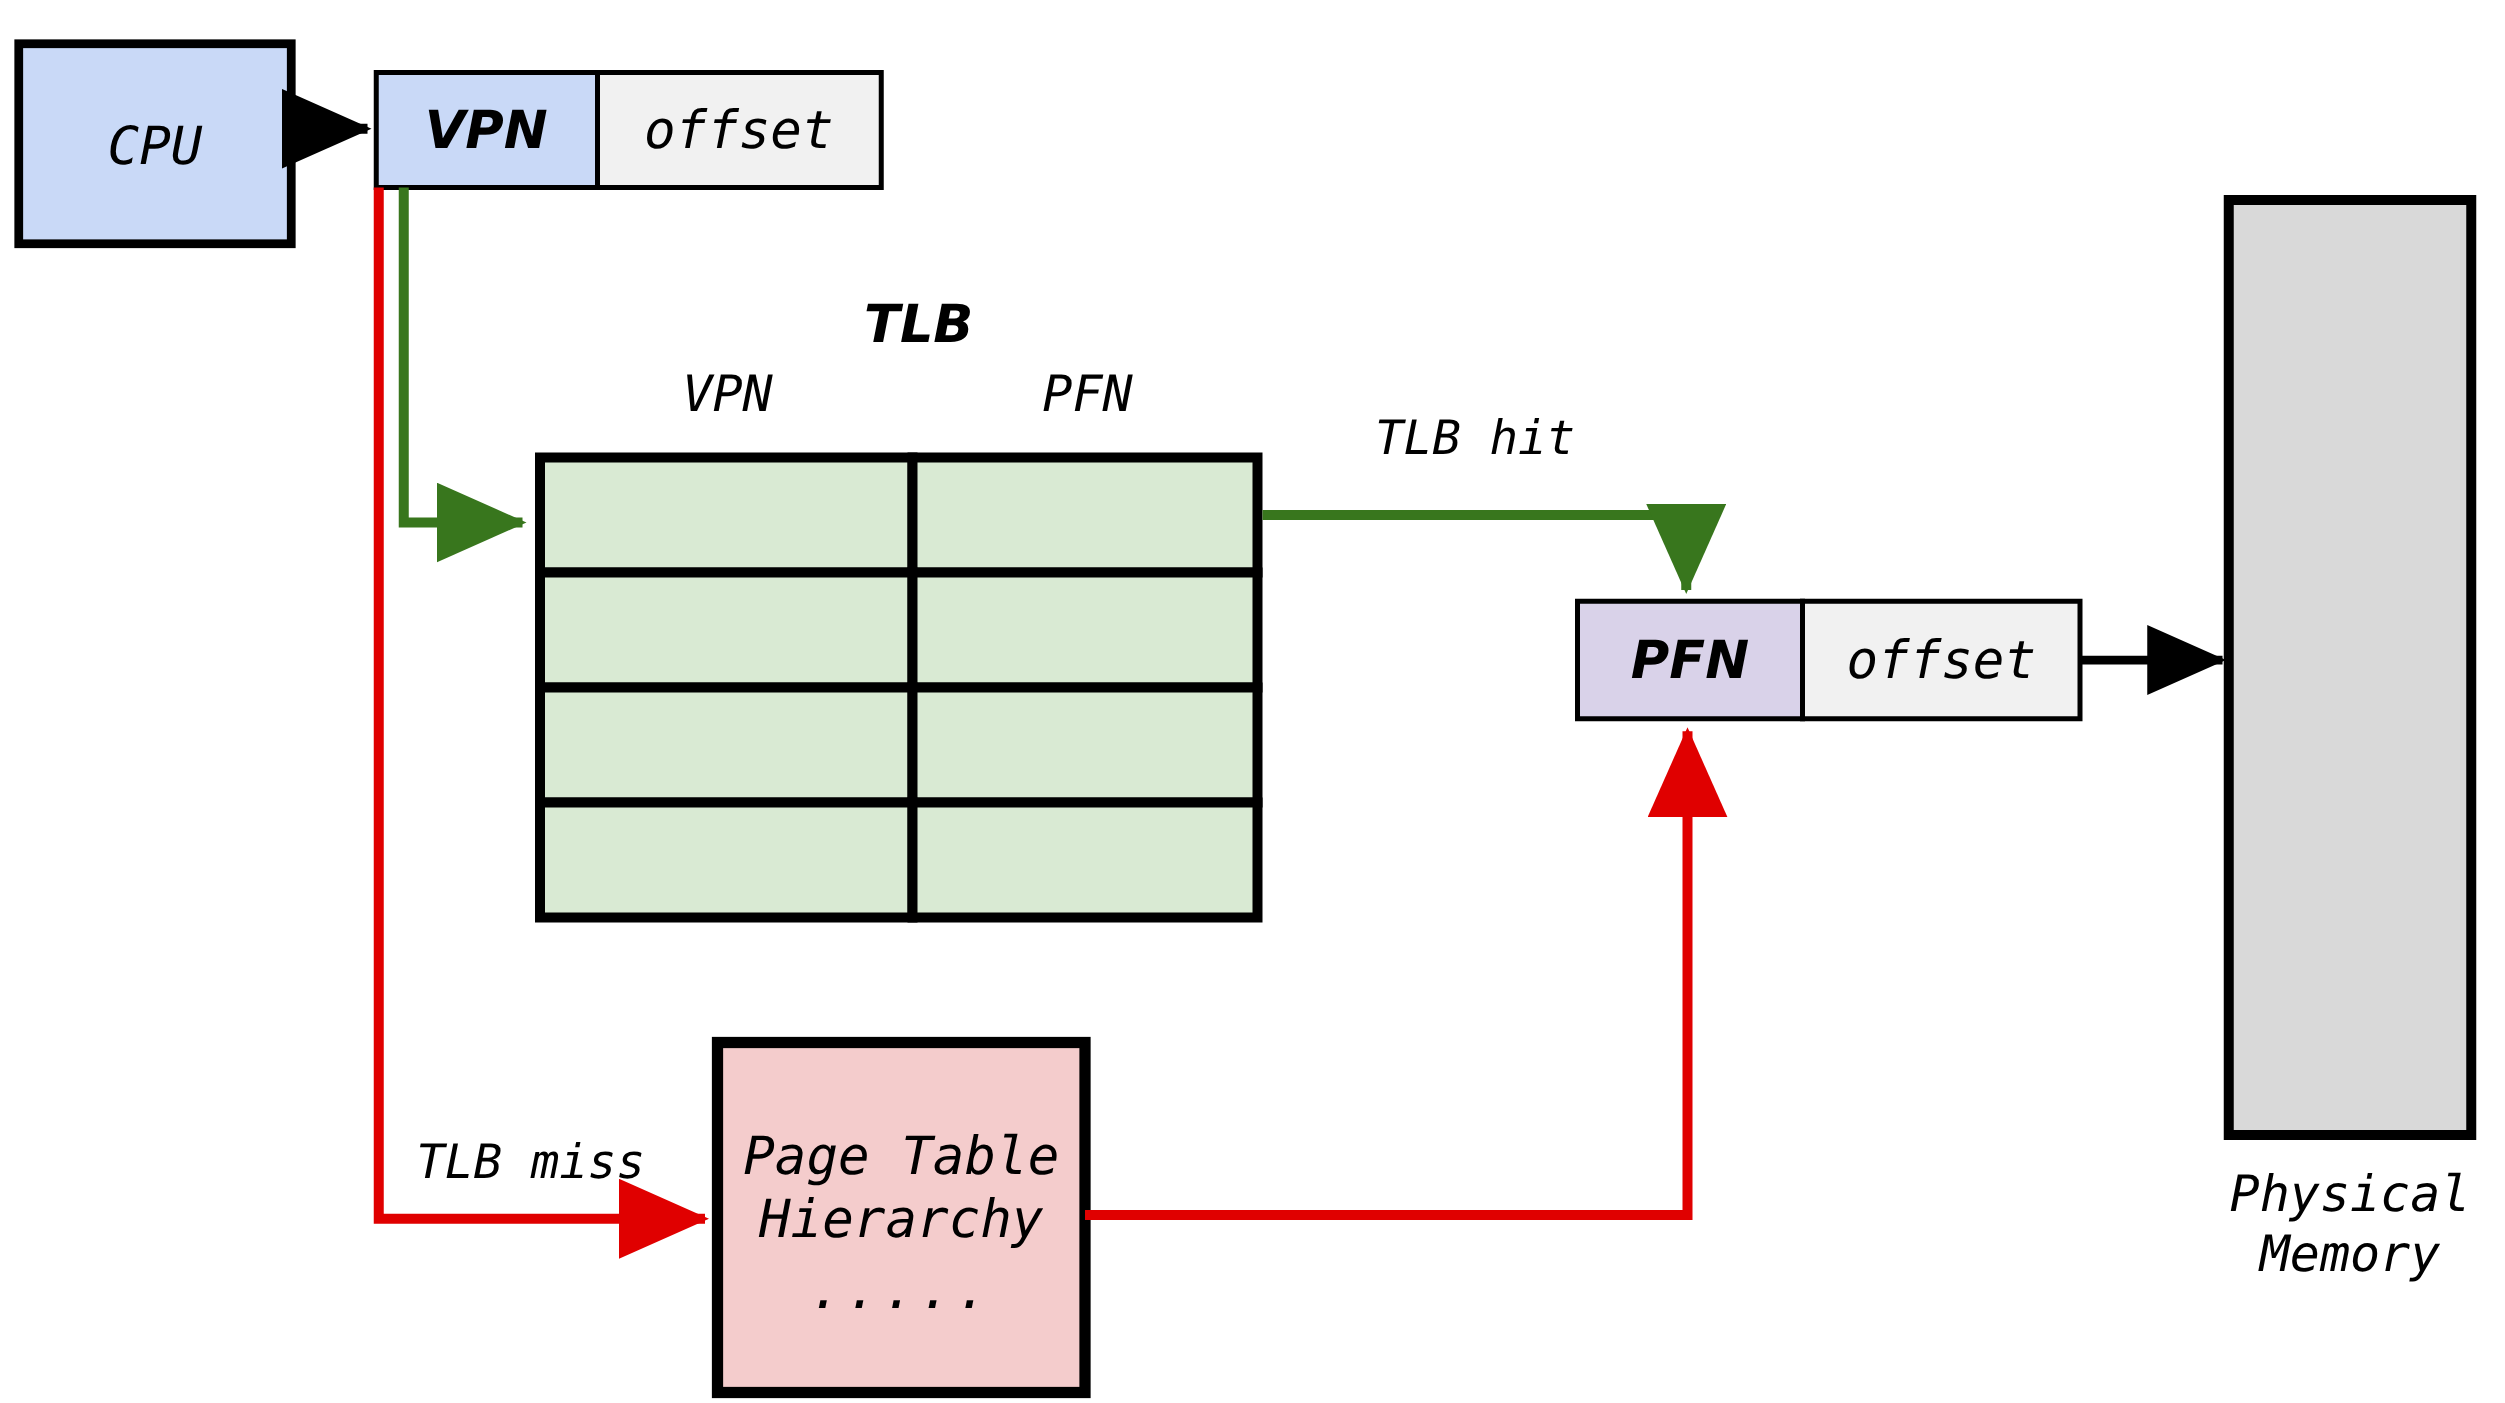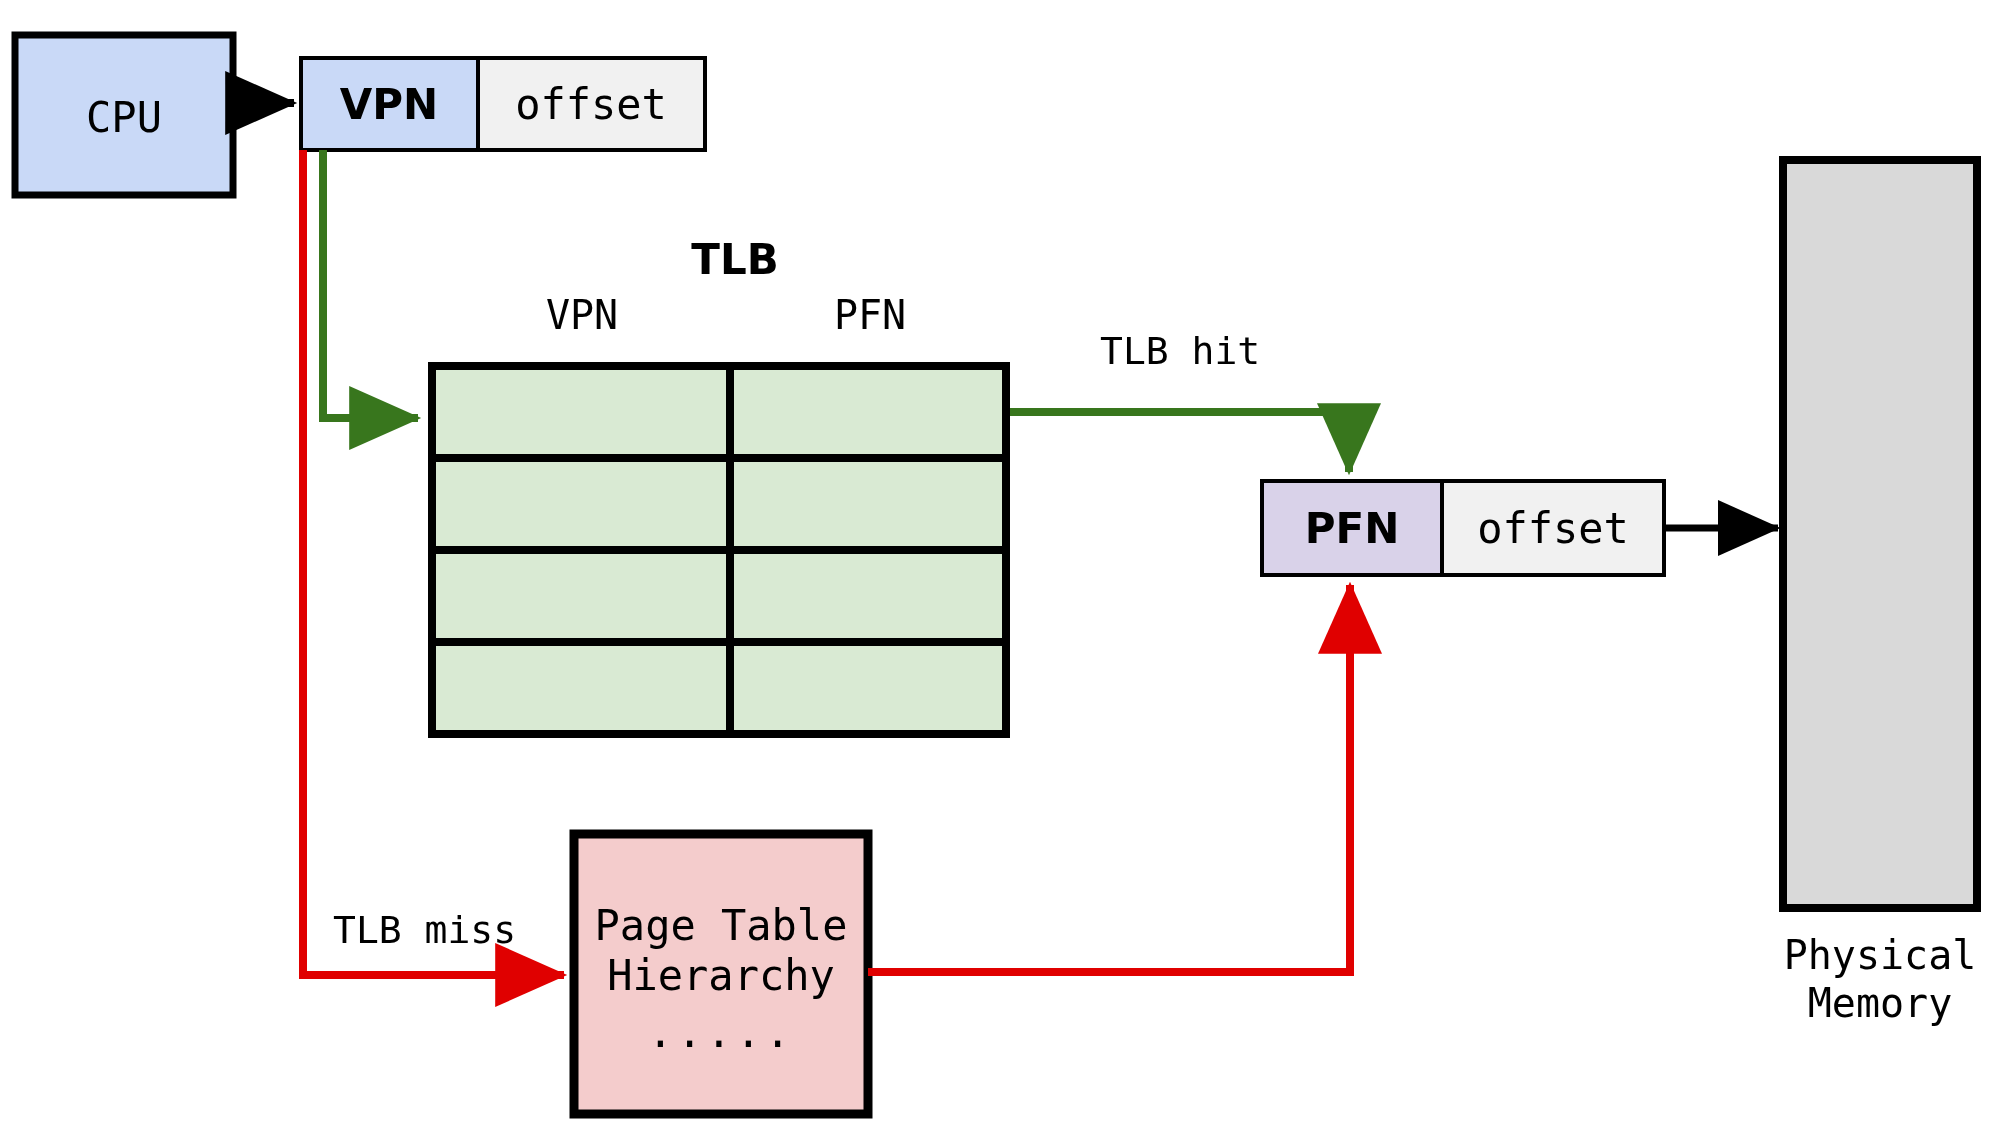--- a/index.html
+++ b/index.html
@@ -1,18 +1,18 @@
 <!DOCTYPE html>
 <html><head>
 <meta charset="utf-8">
 <style>
   html,body{margin:0;padding:0;background:#ffffff;}
   body{width:2004px;height:1122px;overflow:hidden;
        font-family:"DejaVu Sans Mono",monospace;}
-  #stage{position:relative;width:2004px;height:1122px;}
+  #stage{position:relative;width:2004px;height:1122px;font-style:italic;}
   svg{position:absolute;left:0;top:0;}
   .mono{font-family:"DejaVu Sans Mono",monospace;}
   .sans-bold{font-family:"DejaVu Sans","Liberation Sans",sans-serif;font-weight:bold;}
 </style>
 </head>
 <body>
 
 <div id="stage">
 
   <svg width="2004" height="1122" viewBox="0 0 2004 1122">

